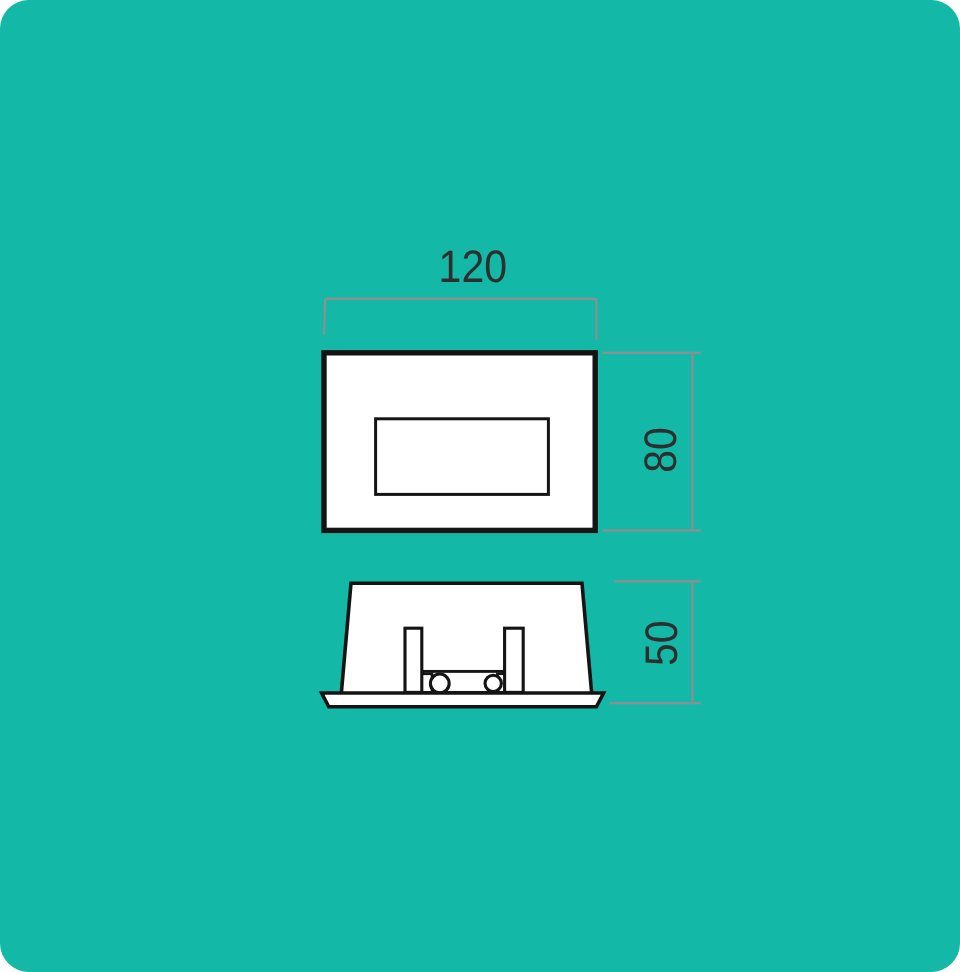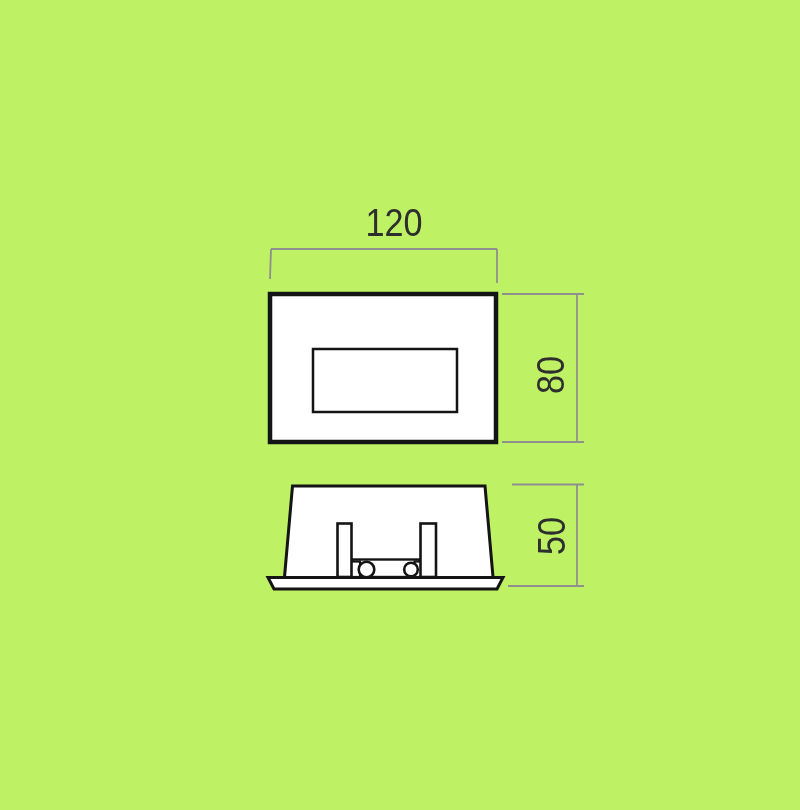--- a/index.html
+++ b/index.html
@@ -4,23 +4,24 @@
 <style>
   html, body {
     margin: 0;
     padding: 0;
     background: #ffffff;
   }
   .canvas {
     position: relative;
     width: 800px;
     height: 810px;
-    background: #bef264;
+    background: #14b8a6;
     overflow: hidden;
     font-family: "Liberation Sans", sans-serif;
+    border-radius: 24px;
   }
   .drawing-svg {
     position: absolute;
     left: 0;
     top: 0;
   }
   .dim-label {
     position: absolute;
     font-family: "Liberation Sans", sans-serif;
     font-size: 38px;

